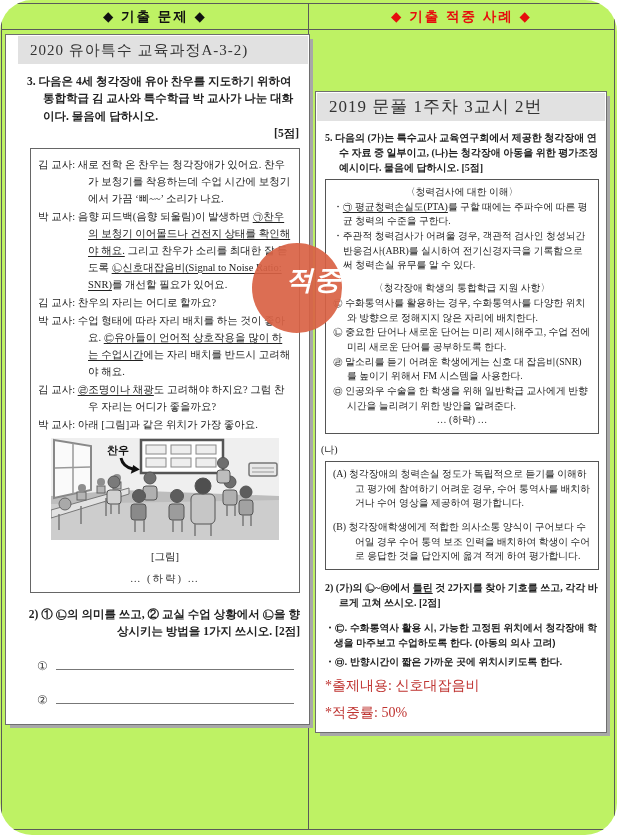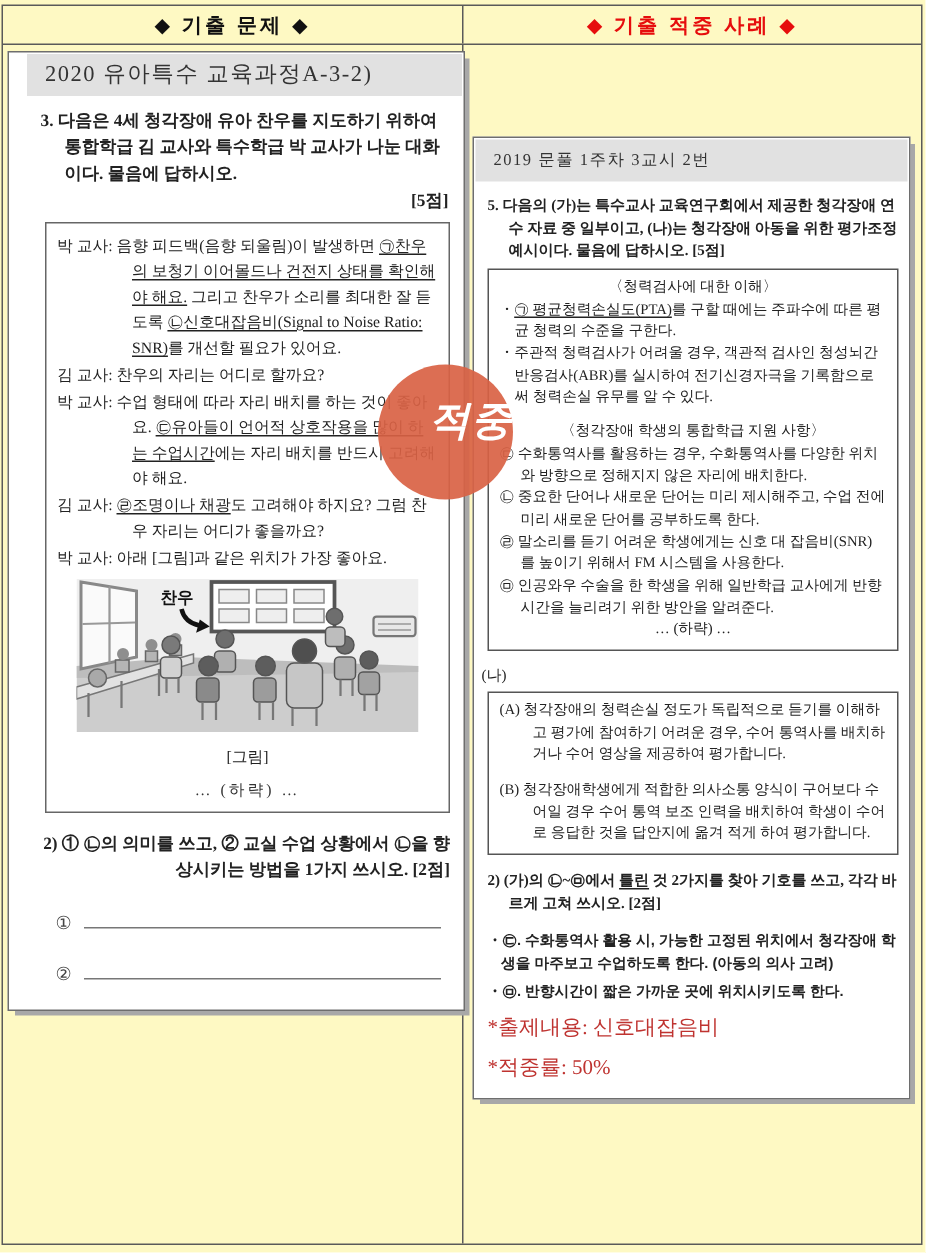--- a/index.html
+++ b/index.html
@@ -1,17 +1,17 @@
 <!DOCTYPE html>
 <html><head>
 <meta charset="utf-8">
 <style>
   html,body{margin:0;padding:0;background:#fff;}
-  .canvas{position:relative;width:617px;height:835px;background:#fef9c3;overflow:hidden;
-          font-family:"Liberation Serif","DejaVu Serif",serif;color:#222;}
+  .canvas{position:relative;width:617px;height:835px;background:#bef264;overflow:hidden;
+          font-family:"Liberation Serif","DejaVu Serif",serif;color:#222;border-radius:32px;}
   .frame{position:absolute;left:1px;top:3px;width:612px;height:825px;border:1px solid #5a5a5a;}
   .hdr-row{position:absolute;left:0;top:0;width:100%;height:25px;border-bottom:1px solid #5a5a5a;display:flex;}
   .hdr-cell{display:flex;align-items:center;justify-content:center;font-weight:bold;
             font-size:13.5px;letter-spacing:2px;font-family:"Liberation Sans","DejaVu Sans",sans-serif;}
   .hdr-left{width:306px;border-right:1px solid #5a5a5a;color:#111;}
   .hdr-right{flex:1;}
   .body-row{position:absolute;left:0;top:26px;width:100%;bottom:0;display:flex;}
   .col-left{width:306px;border-right:1px solid #5a5a5a;position:relative;}
   .col-right{flex:1;position:relative;}
   .shadow-box{position:absolute;background:#fff;border:1px solid #6e6e6e;box-shadow:4px 4px 0 -1px #a8a8a8;}
@@ -70,20 +70,21 @@
         <div class="shadow-box lbox">
           <div class="titlebar">2020 유아특수 교육과정A-3-2)</div>
 
           <div class="q-main">
             <span>3.</span>
             <span>다음은 4세 청각장애 유아 찬우를 지도하기 위하여 통합학급 김 교사와 특수학급 박 교사가 나눈 대화이다. 물음에 답하시오.</span>
           </div>
           <div class="pts">[5점]</div>
 
           <div class="dlg-box">
+            <div class="dlg"><span>김 교사: </span><span><span>새로 전학 온 찬우는 청각장애가 있어요. 찬우가 보청기를 착용하는데 수업 시간에 보청기에서 가끔 ‘삐~~’ 소리가 나요.</span></span></div>
             <div class="dlg"><span>박 교사: </span><span><span>음향 피드백(음향 되울림)이 발생하면 </span><span class="u">㉠찬우의 보청기 이어몰드나 건전지 상태를 확인해야 해요.</span><span> 그리고 찬우가 소리를 최대한 잘 듣도록 </span><span class="u">㉡신호대잡음비(Signal to Noise Ratio: SNR)</span><span>를 개선할 필요가 있어요.</span></span></div>
             <div class="dlg"><span>김 교사: </span><span><span>찬우의 자리는 어디로 할까요?</span></span></div>
             <div class="dlg"><span>박 교사: </span><span><span>수업 형태에 따라 자리 배치를 하는 것이 좋아요. </span><span class="u">㉢유아들이 언어적 상호작용을 많이 하는 수업시간</span><span>에는 자리 배치를 반드시 고려해야 해요.</span></span></div>
             <div class="dlg"><span>김 교사: </span><span><span class="u">㉣조명이나 채광</span><span>도 고려해야 하지요? 그럼 찬우 자리는 어디가 좋을까요?</span></span></div>
             <div class="dlg"><span>박 교사: </span><span><span>아래 [그림]과 같은 위치가 가장 좋아요.</span></span></div>
 
             <div class="fig-wrap">
               <svg width="228" height="102" viewBox="0 0 228 102">
                 <rect x="0" y="0" width="228" height="60" fill="#efefef"></rect>
                 <rect x="0" y="58" width="228" height="44" fill="#cdcdcd"></rect>
@@ -165,21 +166,21 @@
             <span>①</span><span class="ans-line"></span>
           </div>
           <div class="ans-row" style="margin-bottom:16px;">
             <span>②</span><span class="ans-line"></span>
           </div>
         </div>
       </div>
 
       <div class="col-right">
         <div class="shadow-box rbox">
-          <div class="titlebar" style="font-size:11px;">2019 문풀 1주차 3교시 2번</div>
+          <div class="titlebar" style="font-size:17px;">2019 문풀 1주차 3교시 2번</div>
 
           <div class="r-q">5. 다음의 (가)는 특수교사 교육연구회에서 제공한 청각장애 연수 자료 중 일부이고, (나)는 청각장애 아동을 위한 평가조정 예시이다. 물음에 답하시오. [5점]</div>
 
           <div class="inner-box">
             <div class="ctr">〈청력검사에 대한 이해〉</div>
             <div class="bullet"><span>・</span><span class="u">㉠ 평균청력손실도(PTA)</span><span>를 구할 때에는 주파수에 따른 평균 청력의 수준을 구한다.</span></div>
             <div class="bullet"><span>・주관적 청력검사가 어려울 경우, 객관적 검사인 청성뇌간반응검사(ABR)를 실시하여 전기신경자극을 기록함으로써 청력손실 유무를 알 수 있다.</span></div>
             <div class="gap"></div>
             <div class="ctr">〈청각장애 학생의 통합학급 지원 사항〉</div>
             <div class="item"><span>㉢ 수화통역사를 활용하는 경우, 수화통역사를 다양한 위치와 방향으로 정해지지 않은 자리에 배치한다.</span></div>

